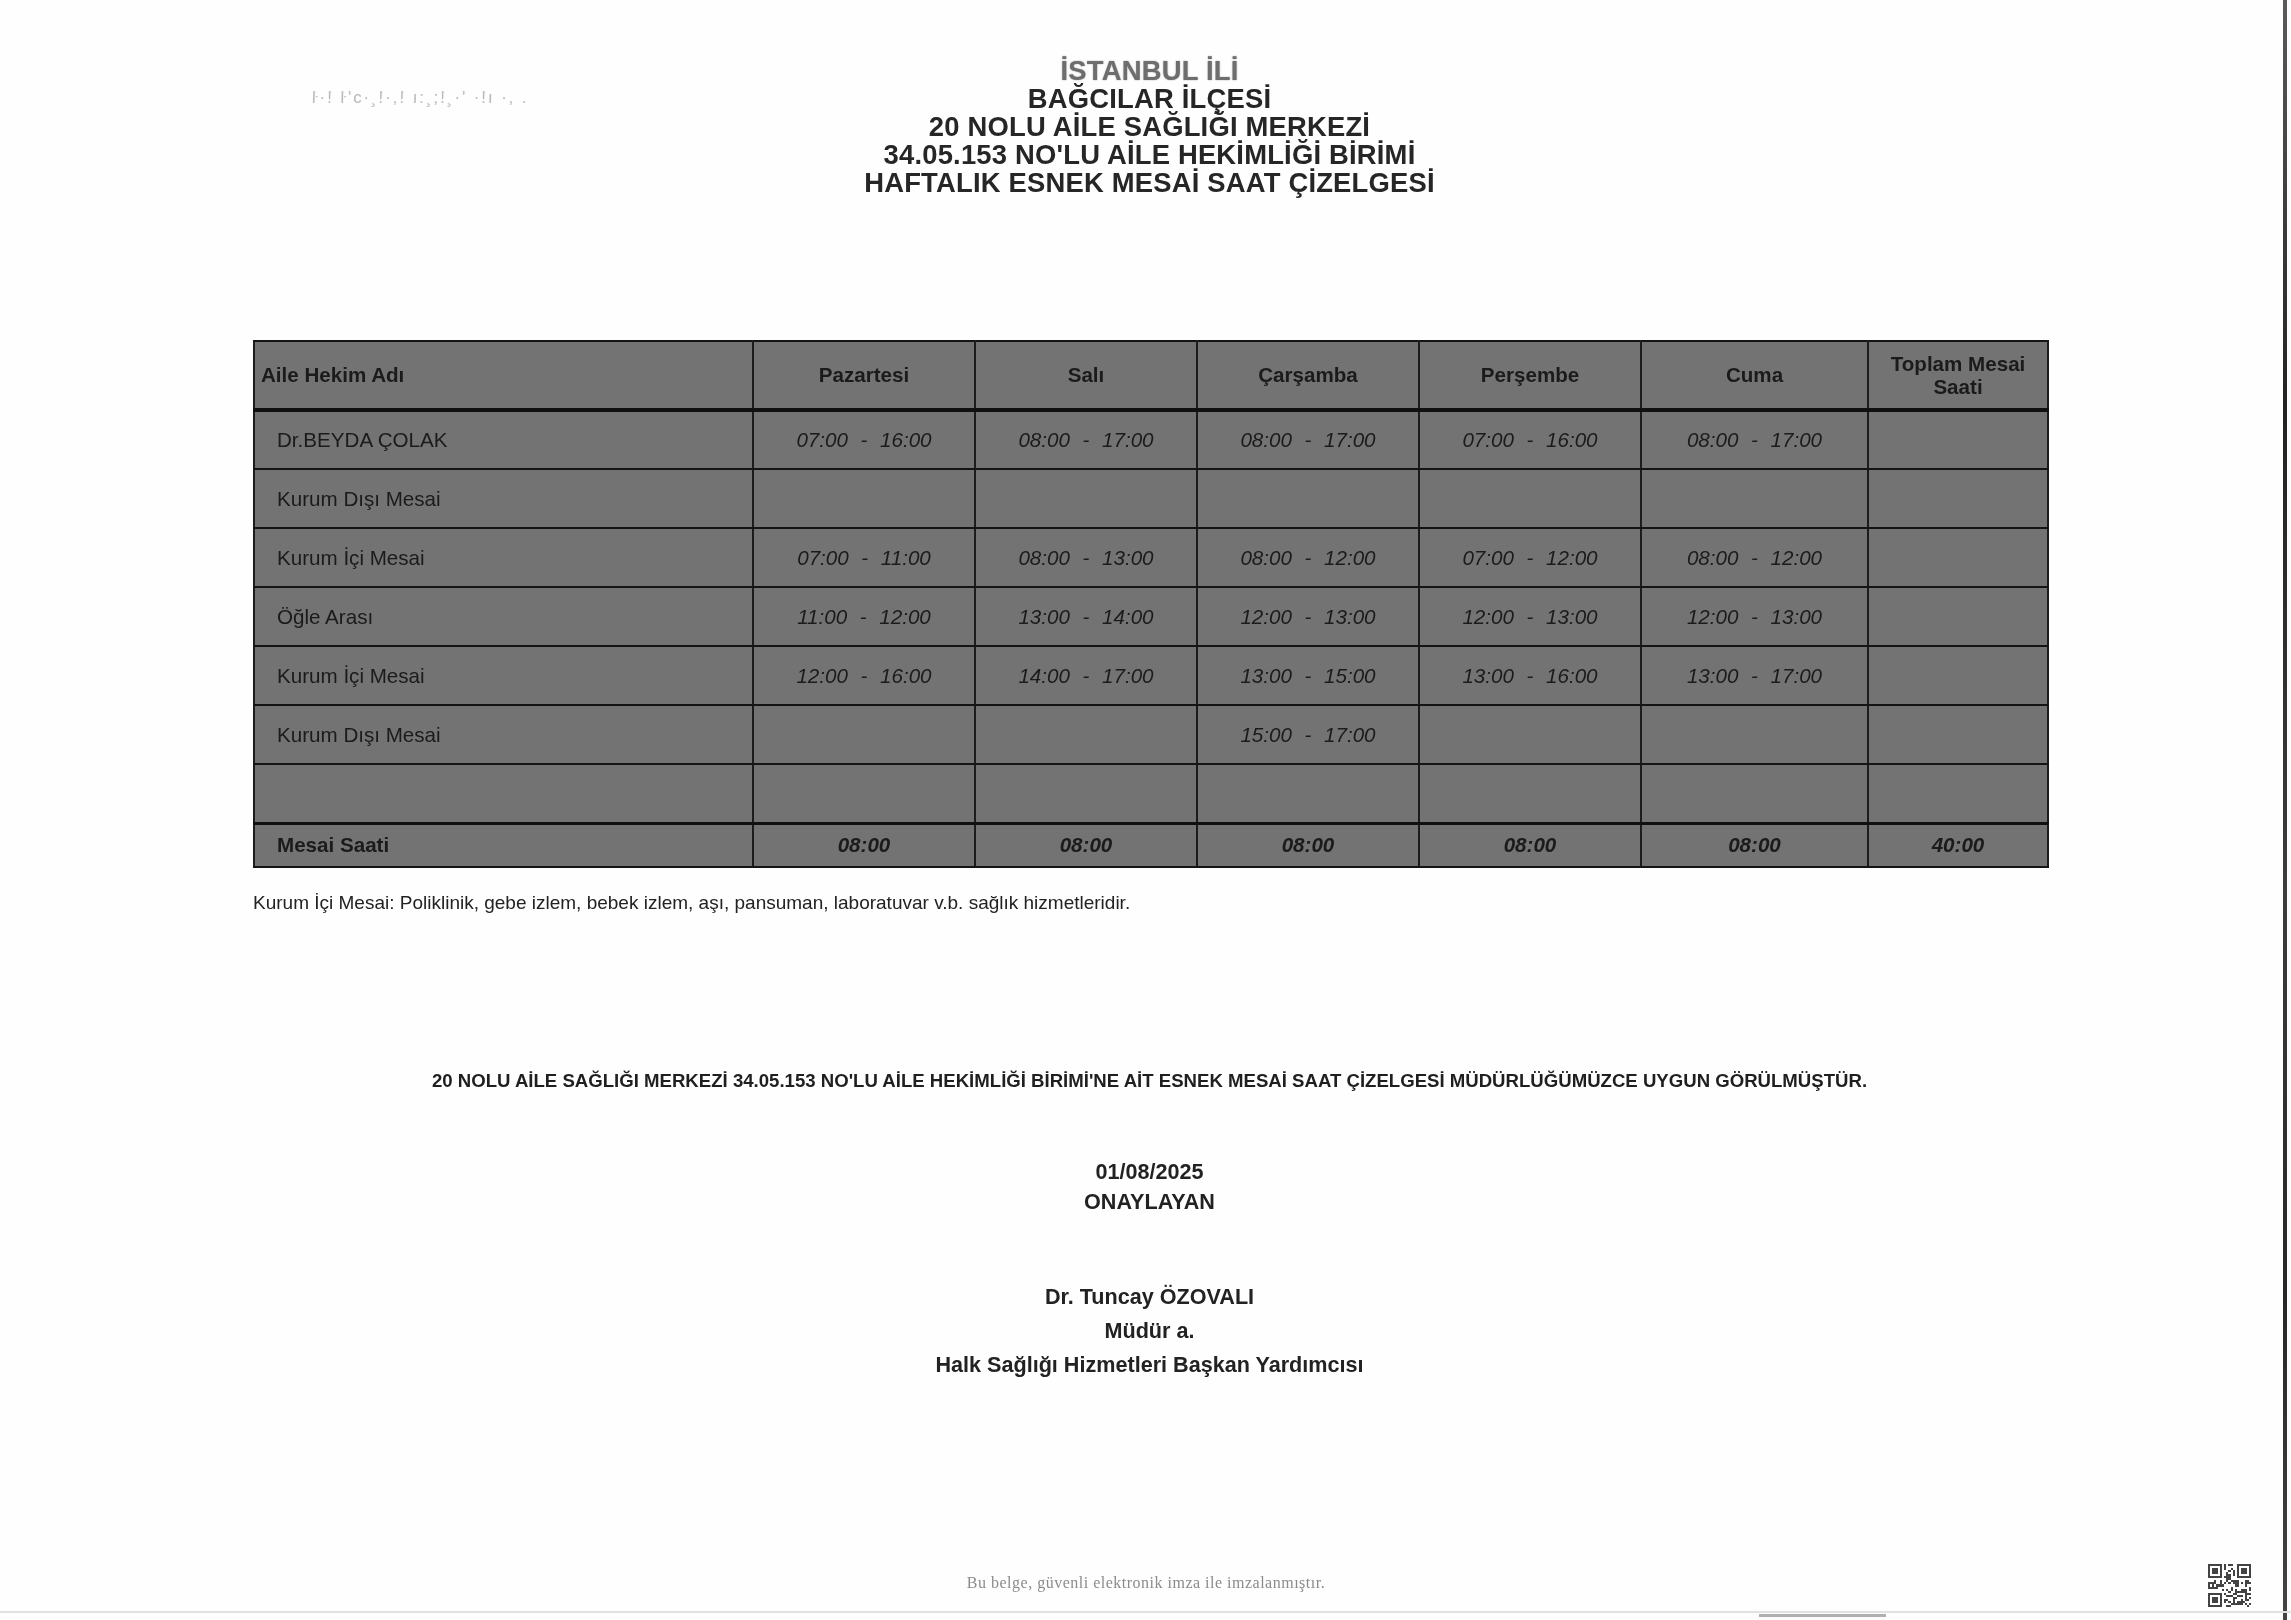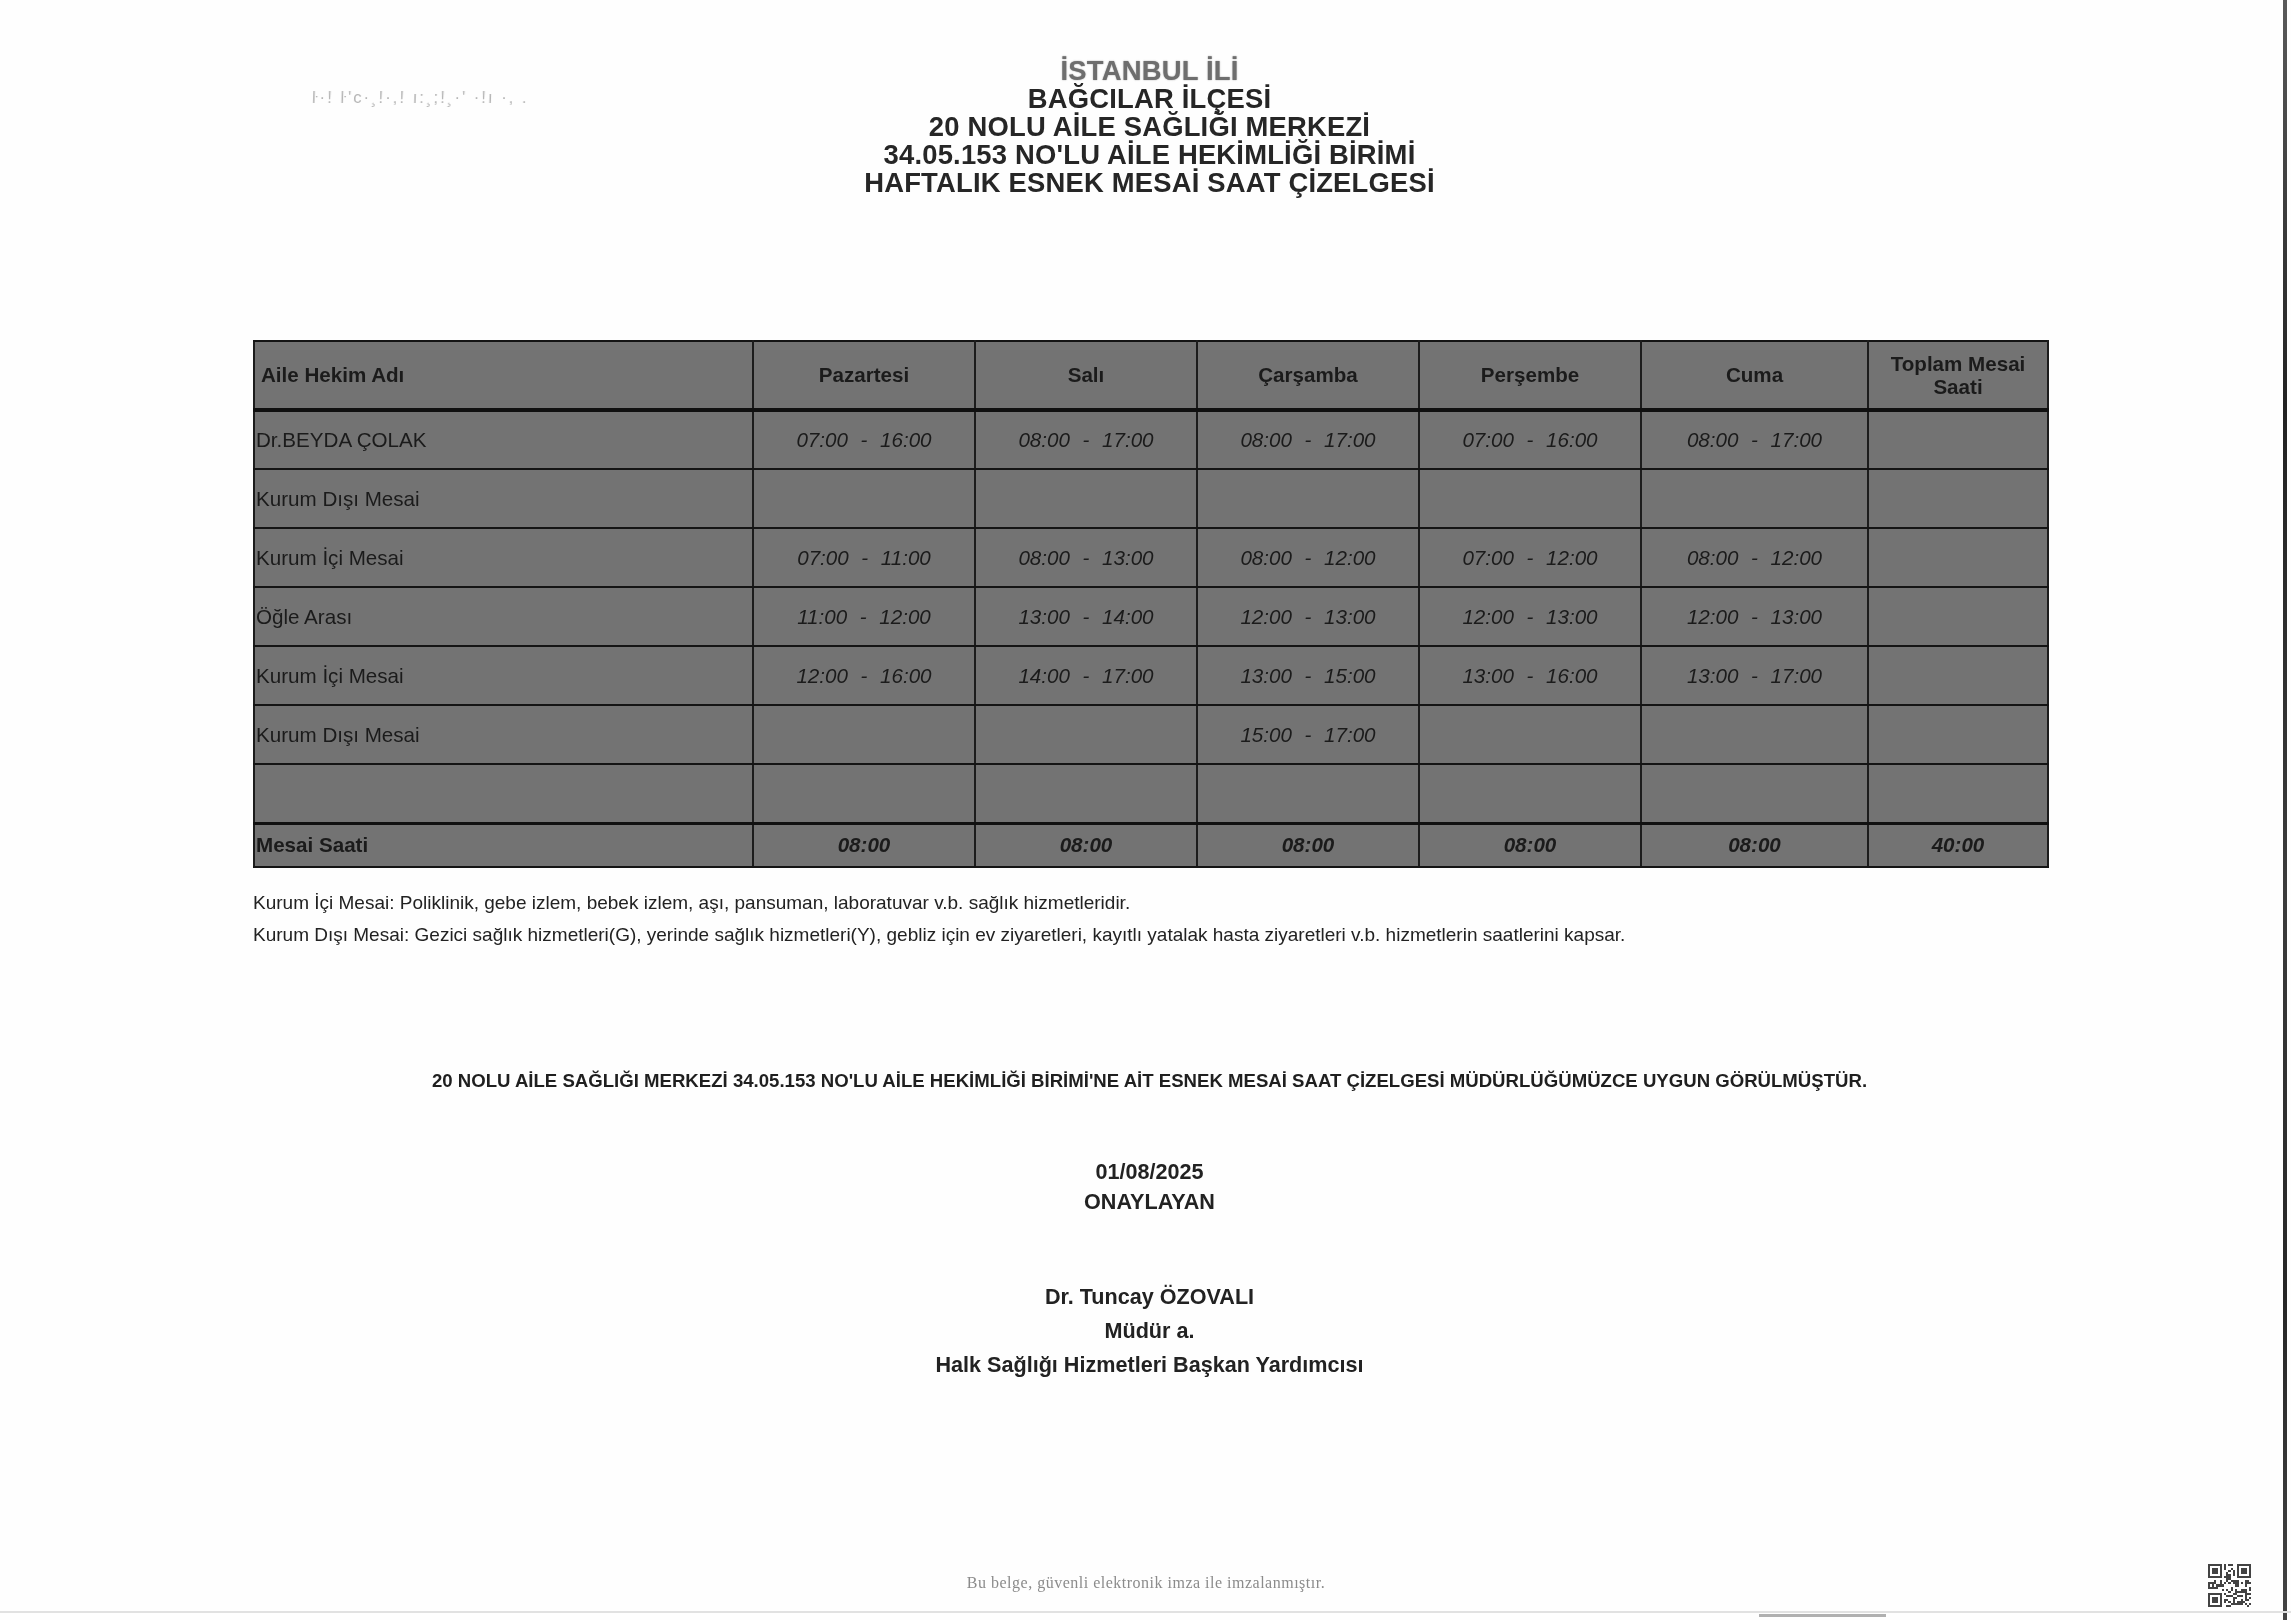--- a/index.html
+++ b/index.html
@@ -39,21 +39,21 @@
   table.schedule thead tr { height:69px; }
   table.schedule thead th {
     font-weight:bold; text-align:center; line-height:23.5px;
     border-bottom:4.9px solid #101010; padding:0 5.9px;
   }
   table.schedule thead th.col-label { text-align:left; padding-left:5.9px; }
   tr.row-data  { height:59px; }
   tr.row-empty { height:59px; }
   tr.row-total { height:44px; }
   tr.row-total td { border-top:3.9px solid #101010; }
-  td.col-label { text-align:left; padding-left:1px; }
+  td.col-label { text-align:left; padding-left:22px; }
   td.col-time  { text-align:center; word-spacing:6.9px;font-style:italic; }
   td.bold, .row-total td { font-weight:bold; }
 
   
   .footnotes {
     position:absolute; left:253px; top:887px; width:1666px;
     font-size:19px; color:#222; line-height:32px;
   }
 
   
@@ -203,21 +203,20 @@
           <td class="col-time bold">08:00</td>
           <td class="col-time bold">08:00</td>
           <td class="col-time bold">08:00</td>
           <td class="col-time bold">40:00</td>
         </tr>
       </tbody>
   </table>
 
   <div class="footnotes">
     <div>Kurum İçi Mesai: Poliklinik, gebe izlem, bebek izlem, aşı, pansuman, laboratuvar v.b. sağlık hizmetleridir.</div>
-    <div>Kurum Dışı Mesai: Gezici sağlık hizmetleri(G), yerinde sağlık hizmetleri(Y), gebliz için ev ziyaretleri, kayıtlı yatalak hasta ziyaretleri v.b. hizmetlerin saatlerini kapsar.</div>
   </div>
 
   <div class="approval">20 NOLU AİLE SAĞLIĞI MERKEZİ 34.05.153 NO'LU AİLE HEKİMLİĞİ BİRİMİ'NE AİT ESNEK MESAİ SAAT ÇİZELGESİ MÜDÜRLÜĞÜMÜZCE UYGUN GÖRÜLMÜŞTÜR.</div>
 
   <div class="sign-date">
     <div>01/08/2025</div>
     <div>ONAYLAYAN</div>
   </div>
 
   <div class="signer">

